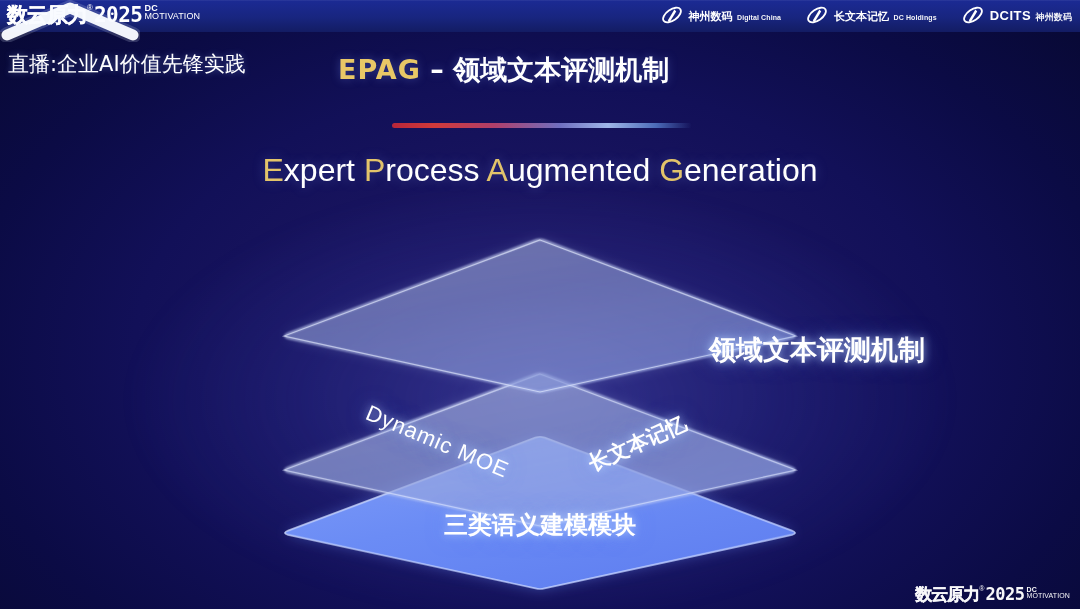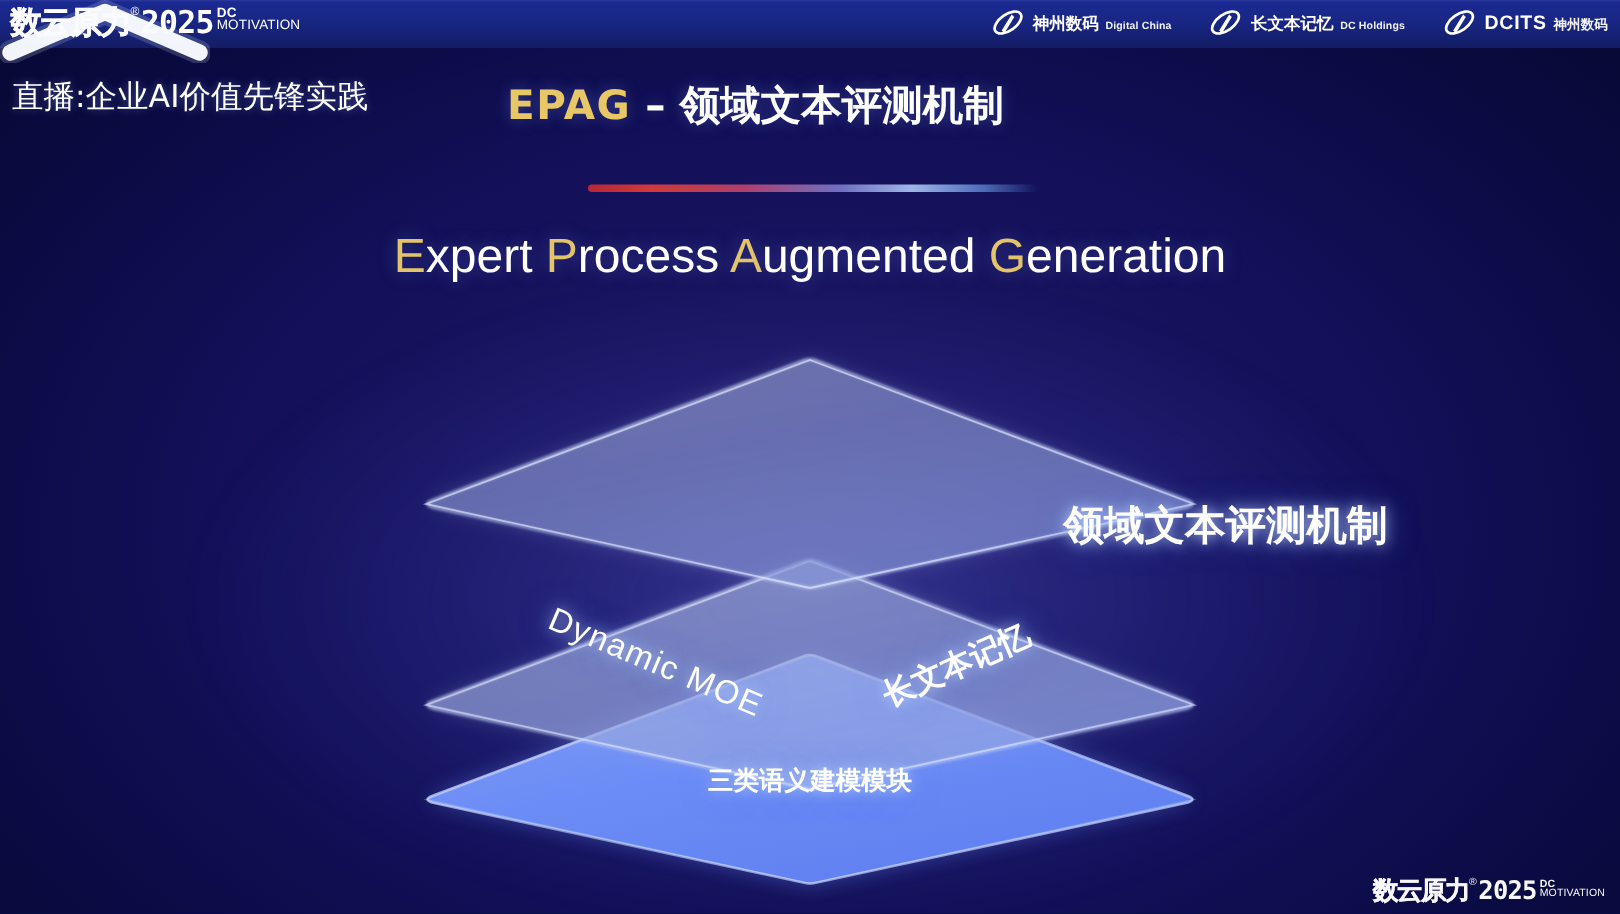--- a/index.html
+++ b/index.html
@@ -90,21 +90,21 @@
   .stack{position:absolute;left:0;top:0;width:1080px;height:609px;pointer-events:none;}
   .stack svg{position:absolute;left:0;top:0;}
 
   .plate-label{
     position:absolute;white-space:nowrap;color:#ffffff;
     font-family:"DejaVu Sans","Liberation Sans",sans-serif;
     text-shadow:0 0 9px rgba(190,215,255,.85),0 0 20px rgba(110,150,255,.5);
     pointer-events:none;
   }
   .lbl-top{left:0;top:332px;width:925px;text-align:right;font-size:27px;font-weight:700;}
-  .lbl-bottom{left:0;top:509px;width:1080px;text-align:center;font-size:17px;font-weight:700;}
+  .lbl-bottom{left:0;top:509px;width:1080px;text-align:center;font-size:24px;font-weight:700;}
   .lbl-left{
     left:372px;top:400px;font-size:22px;font-weight:400;
     font-family:"Liberation Sans","DejaVu Sans",sans-serif;letter-spacing:1px;
     transform:rotate(23deg);transform-origin:left top;
   }
   .lbl-right{
     left:584px;top:452px;font-size:21px;font-weight:700;
     transform:rotate(-24deg);transform-origin:left top;
   }
 

